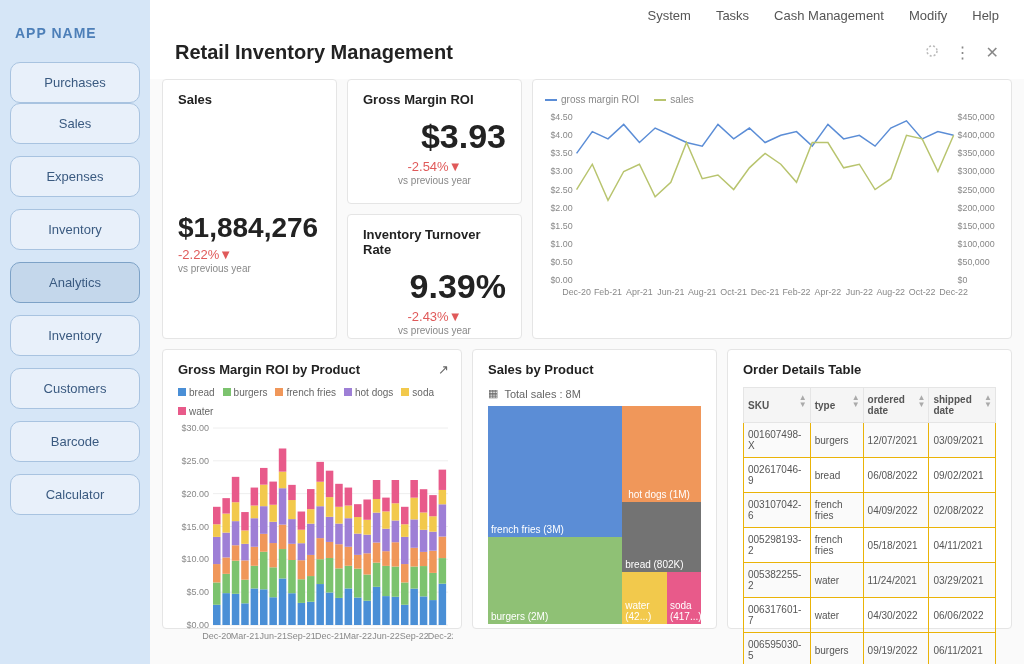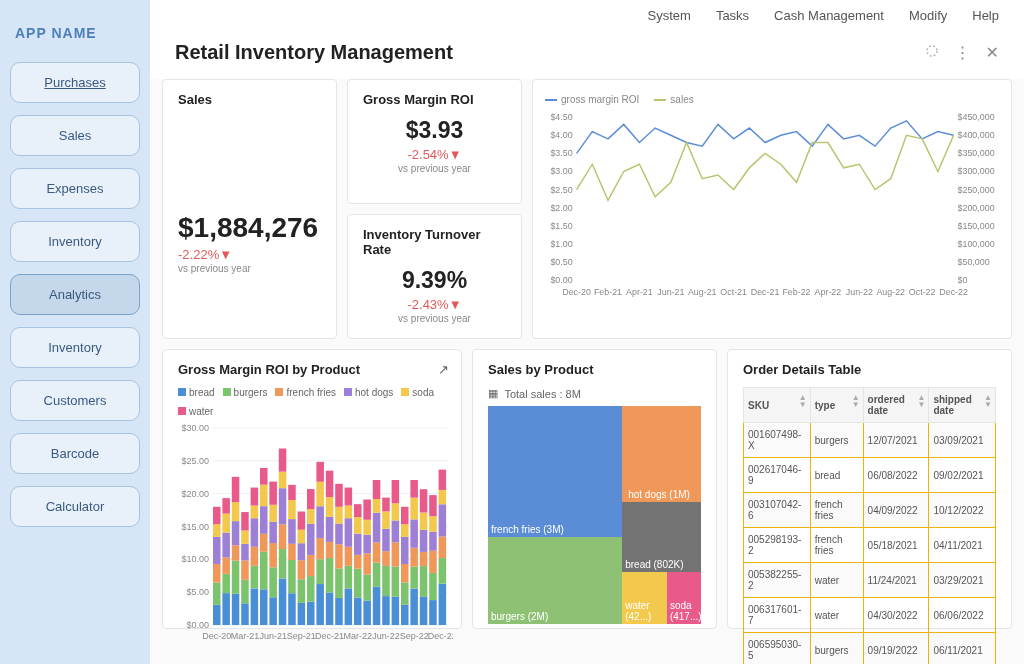--- a/index.html
+++ b/index.html
@@ -21,21 +21,21 @@
 .card { background: #fff; border: 1px solid #e5e5e5; border-radius: 4px; padding: 12px 15px; }
 .card-sales { width: 175px; height: 260px; display: flex; flex-direction: column; }
 .card-title { font-size: 13px; font-weight: 600; color: #222; margin-bottom: 10px; }
 .big-num { font-size: 28px; font-weight: 700; color: #222; }
 .card-sales .big-num { margin-top: 95px; }
 .delta { font-size: 13px; margin-top: 3px; }
 .delta.neg { color: #e05a5a; }
 .sub { font-size: 10px; color: #888; margin-top: 1px; }
 .col-mid { display: flex; flex-direction: column; gap: 10px; width: 175px; }
 .card-kpi { height: 125px; }
-.card-kpi .big-num { font-size: 23px; text-align: center; margin-top: 2px; }
+.card-kpi .big-num { font-size: 34px; text-align: right; margin-top: 2px; }
 .card-kpi .delta { text-align: center; }
 .card-kpi .sub { text-align: center; }
 .card-chart { flex: 1; height: 260px; padding: 10px 12px; }
 .legend { display: flex; gap: 15px; font-size: 10px; color: #888; margin: 4px 0 6px; }
 .legend-item { display: flex; align-items: center; gap: 4px; }
 .legend-line { width: 12px; height: 2px; }
 .chart-area { position: relative; height: 190px; }
 .chart-svg { width: 100%; height: 100%; }
 .axis-text { font-size: 9px; fill: #888; }
 .row2 { display: flex; gap: 10px; }
@@ -54,21 +54,21 @@
 td { padding: 6px 4px; border: 1px solid #eab308; color: #555; }
 tbody tr:nth-child(odd) { background: #fafafa; }
 </style>
 </head>
 <body>
 
 <div class="app">
   <div class="sidebar">
     <div class="app-logo">APP NAME</div>
     <div id="sidebar-items">
-        <div class="side-btn" style="margin-bottom: 12px; text-decoration: underline;">Purchases</div>
+        <div class="side-btn" style="">Purchases</div>
         <div class="side-btn" style="margin-bottom: 12px;">Sales</div>
         <div class="side-btn" style="margin-bottom: 12px;">Expenses</div>
         <div class="side-btn" style="margin-bottom: 12px;">Inventory</div>
         <div class="side-btn active" style="margin-bottom: 12px;">Analytics</div>
         <div class="side-btn" style="margin-bottom: 12px;">Inventory</div>
         <div class="side-btn" style="margin-bottom: 12px;">Customers</div>
         <div class="side-btn" style="margin-bottom: 12px;">Barcode</div>
         <div class="side-btn" style="margin-bottom: 12px;">Calculator</div>
       </div>
   </div>
@@ -390,21 +390,21 @@
                 <tr>
                   <td>002617046-9</td>
                   <td>bread</td>
                   <td>06/08/2022</td>
                   <td>09/02/2021</td>
                 </tr>
                 <tr>
                   <td>003107042-6</td>
                   <td>french fries</td>
                   <td>04/09/2022</td>
-                  <td>10/12/2022</td>
+                  <td>02/08/2022</td>
                 </tr>
                 <tr>
                   <td>005298193-2</td>
                   <td>french fries</td>
                   <td>05/18/2021</td>
                   <td>04/11/2021</td>
                 </tr>
                 <tr>
                   <td>005382255-2</td>
                   <td>water</td>

